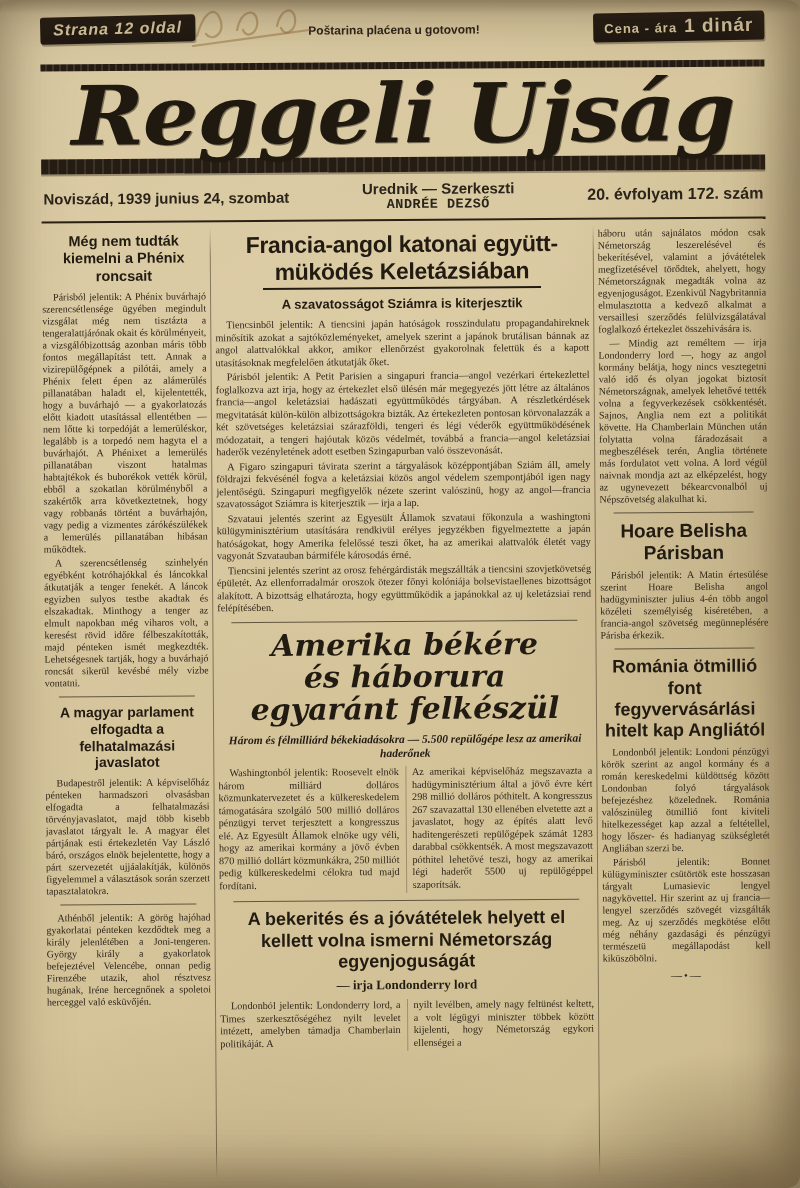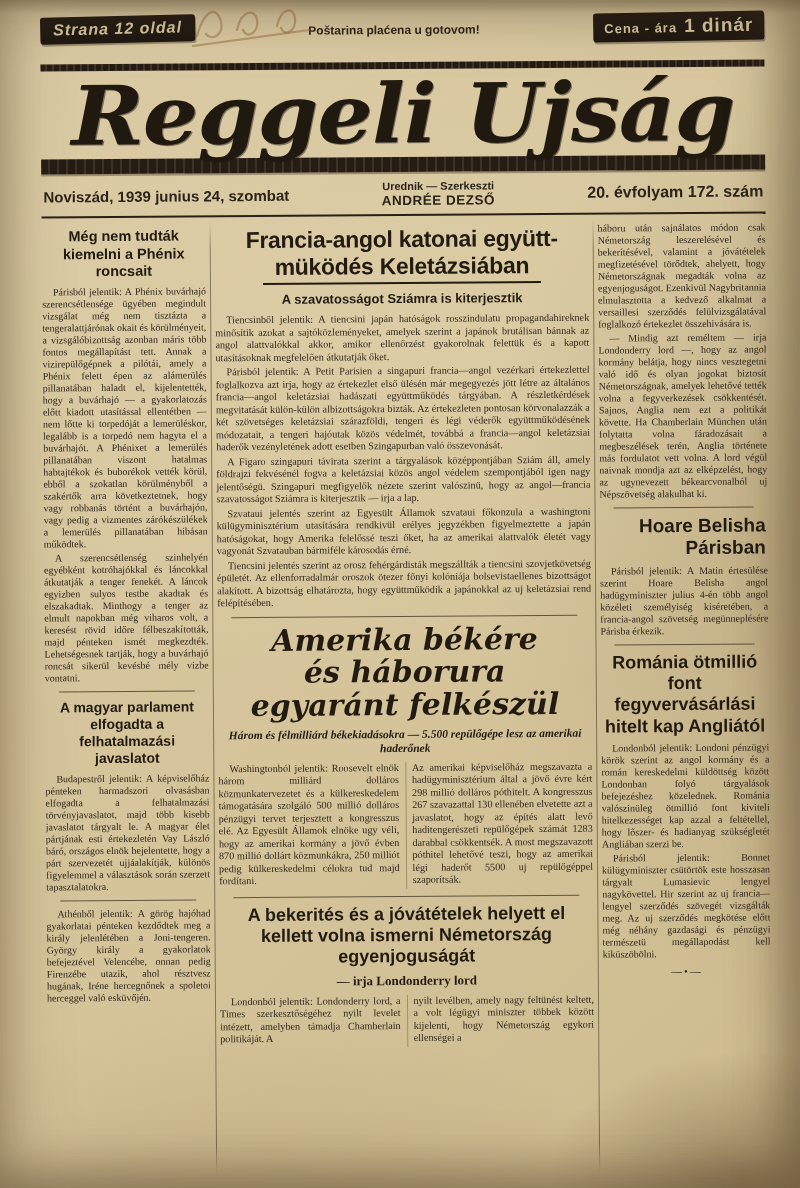--- a/index.html
+++ b/index.html
@@ -9,20 +9,21 @@
   .page {
     position: relative; width: 800px; height: 1188px; overflow: hidden;
     color: #2b241a;
     background:
       radial-gradient(ellipse 280px 180px at 93% 99%, rgba(96,76,44,0.45), rgba(96,76,44,0) 70%),
       radial-gradient(ellipse 500px 700px at 104% 45%, rgba(110,90,55,0.20), rgba(110,90,55,0) 70%),
       radial-gradient(ellipse 600px 300px at 30% 103%, rgba(110,90,55,0.16), rgba(110,90,55,0) 70%),
       radial-gradient(ellipse 900px 500px at 50% 28%, rgba(255,246,216,0.14), rgba(255,246,216,0) 75%),
       linear-gradient(to bottom, rgba(70,55,35,0.28), rgba(70,55,35,0) 14px),
       linear-gradient(135deg, #d9c9a2 0%, #d5c49a 55%, #cdbb8f 100%);
+    border-radius: 13px;
   }
   .vignette {
     position: absolute; inset: 0; pointer-events: none; z-index: 9;
     box-shadow: inset 0 0 70px rgba(80,60,35,0.38), inset -22px 0 45px rgba(80,60,35,0.28), inset 0 -18px 40px rgba(80,60,35,0.22);
   }
   .sheet { position: relative; padding: 12px 36px 0 40px; transform: rotate(-0.4deg); transform-origin: 50% 0; }
 
   .pencil { position: absolute; left: 185px; top: 0; z-index: 5; }
 
   
@@ -40,37 +41,37 @@
   .mast-title {
     margin: 6px 0 4px; font-family: "DejaVu Serif", serif; font-style: italic; font-weight: bold;
     font-size: 78px; line-height: 1.0; color: #201910; letter-spacing: -1px;
     transform: scaleX(1.12) scaleY(1.05); text-shadow: 1px 1px 0 rgba(32,25,16,0.5);
   }
 
   
   .dateline { display: flex; justify-content: space-between; align-items: center; padding: 5px 2px 6px; border-bottom: 2px solid #2a2116; margin-top: 3px; }
   .dl-date  { font-family: "Liberation Sans", sans-serif; font-weight: bold; font-size: 15px; }
   .dl-editor { display: flex; flex-direction: column; text-align: center; line-height: 1.15; }
-  .dl-editor-label { font-family: "Liberation Sans", sans-serif; font-weight: bold; font-size: 11px; }
-  .dl-editor-name  { font-family: Liberation Sans, sans-serif; font-weight: bold; font-size: 13.5px; letter-spacing: 0.5px; }
+  .dl-editor-label { font-family: "Liberation Sans", sans-serif; font-weight: bold; font-size: 15px; }
+  .dl-editor-name  { font-family: Liberation Mono, monospace; font-weight: bold; font-size: 13.5px; letter-spacing: 0.5px; }
   .dl-issue { font-family: "Liberation Sans", sans-serif; font-weight: bold; font-size: 16px; }
 
   
   .columns { display: grid; grid-template-columns: 164px 1px 374px 1px 168px; column-gap: 4px; height: 952px; overflow: hidden; margin-top: 5px; }
   .vsep { background: linear-gradient(rgba(60,48,34,0), rgba(60,48,34,0.55) 3%, rgba(60,48,34,0.55) 97%, rgba(60,48,34,0)); }
   .col { overflow: hidden; padding-top: 3px; }
 
   p { margin: 0 0 2px; text-indent: 11px; text-align: justify; font-size: 10px; line-height: 12px; color: #2e261b; }
   .col-mid p { font-size: 10.2px; line-height: 12.5px; }
   .noindent { text-indent: 0; }
 
   h2, h3 { color: #221b12; }
   .head-15 { font-family: "Liberation Sans", sans-serif; font-weight: bold; font-size: 14.5px; line-height: 1.2; text-align: center; margin: 2px 4px 6px; }
   .head-14 { font-family: "Liberation Sans", sans-serif; font-weight: bold; font-size: 14px;   line-height: 1.2; text-align: center; margin: 2px 4px 6px; }
-  .head-19 { font-family: "Liberation Sans", sans-serif; font-weight: bold; font-size: 19px;   line-height: 1.15; text-align: right; margin: 3px 2px 6px; }
+  .head-19 { font-family: "Liberation Sans", sans-serif; font-weight: bold; font-size: 19px;   line-height: 1.15; text-align: center; margin: 3px 2px 6px; }
   .head-18 { font-family: "Liberation Sans", sans-serif; font-weight: bold; font-size: 18px;   line-height: 1.18; text-align: center; margin: 3px 2px 5px; }
   .head-23 { font-family: "Liberation Sans", sans-serif; font-weight: bold; font-size: 23px;   line-height: 1.18; text-align: center; margin: 2px 0 7px; letter-spacing: -0.3px; }
   .underlined { display: inline-block; border-bottom: 2px solid #221b12; padding: 0 12px 2px; }
   .script-head { font-family: "DejaVu Serif", serif; font-style: italic; font-weight: bold; font-size: 30px; line-height: 1.08; text-align: center; max-width: 310px; margin: 4px auto 6px; }
   .sub-bold   { font-family: "Liberation Sans", sans-serif; font-weight: bold; font-size: 13px; text-align: center; margin: 0 0 7px; }
   .sub-italic { font-family: "Liberation Serif", serif; font-style: italic; font-weight: bold; font-size: 11.5px; line-height: 1.25; text-align: center; margin: 0 10px 6px; }
   .sub-serif  { font-family: "Liberation Serif", serif; font-weight: bold; font-size: 13px; text-align: center; margin: 0 0 6px; }
 
   .twocol { display: grid; grid-template-columns: 1fr 1px 1fr; column-gap: 6px; }
   .ivsep { background: rgba(60,48,34,0.35); }

